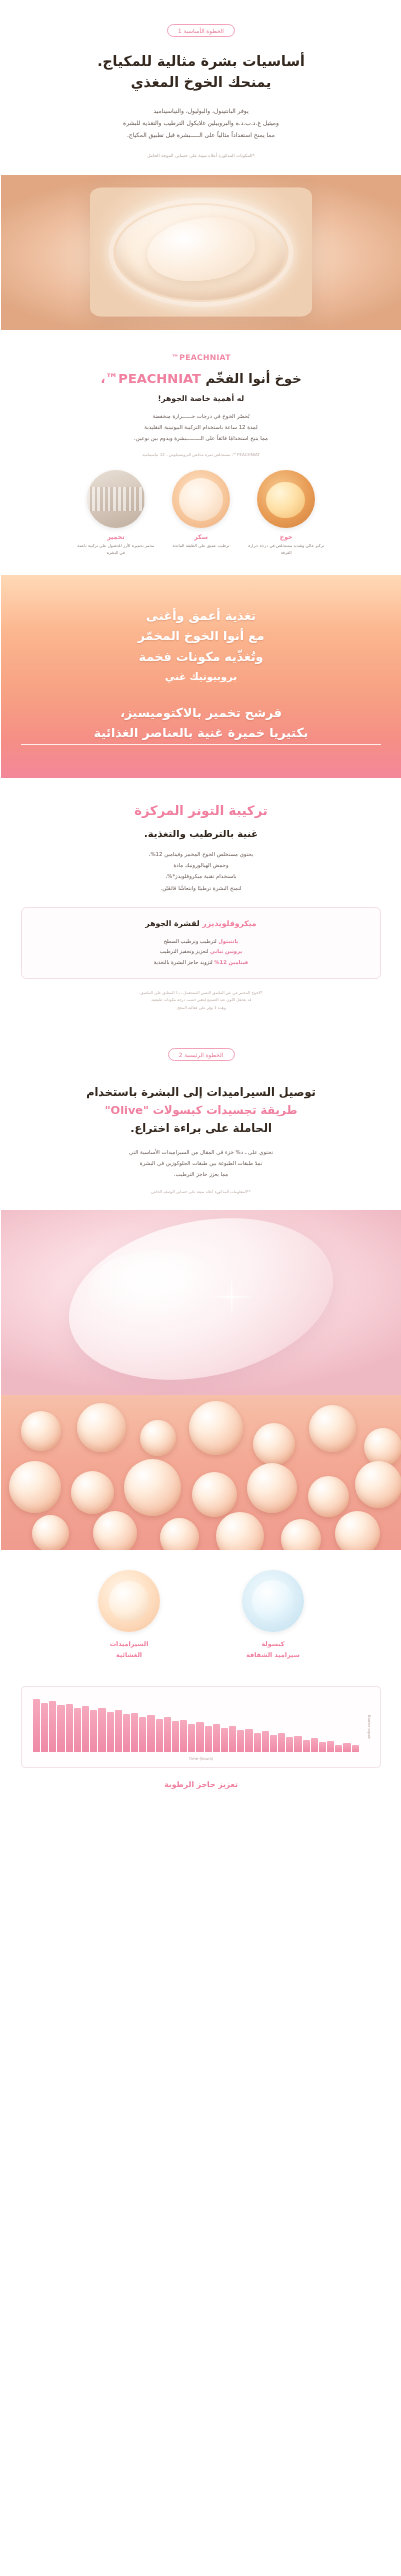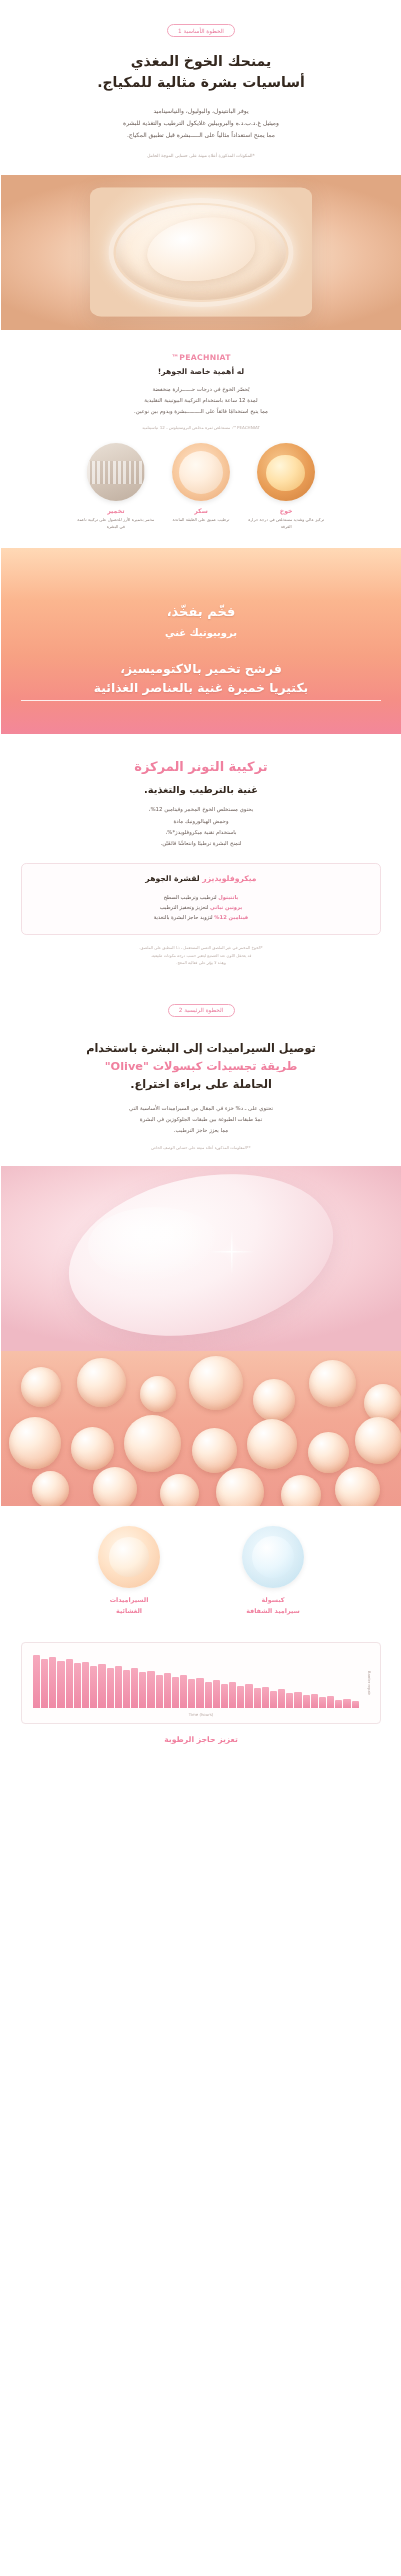--- a/index.html
+++ b/index.html
@@ -419,42 +419,46 @@
   .chart-caption .pink { color: #f0809f; margin-top: 12px; }
 </style>
 </head>
 <body>
 
 <div class="page">
 
   <section class="sec-intro">
     <div class="pill">الخطوة الأساسية 1</div>
     <div class="h1">
+      <div>أساسيات بشرة مثالية للمكياج.</div>
       <div>يمنحك الخوخ المغذي</div>
-      <div>أساسيات بشرة مثالية للمكياج.</div>
     </div>
     <div class="sub">
       <div>يوفر البانتينول، والبوليول، والنياسيناميد</div>
       <div>وميثيل غ.د.ب.د.ه والبروبيلين غلايكول الترطيب والتغذية للبشرة</div>
       <div>مما يمنح استعداداً مثالياً على الـــــبشرة قبل تطبيق المكياج.</div>
     </div>
     <div class="note">*المكونات المذكورة أعلاه مبينة على حسابي الموجة الحامل</div>
   </section>
 
   <section class="sec-photo">
     <div class="photo-bg"></div>
     <div class="jar">
       <div class="jar-inner"></div>
       <div class="jar-glob"></div>
       <div class="jar-rim"></div>
     </div>
   </section>
 
   <section class="sec-peach">
     <div class="brandline">PEACHNIAT™</div>
+    <div class="h2">
+      <span>خوخ أنوا الفخّم</span>
+      <span class="pink">PEACHNIAT™،</span>
+    </div>
     <div class="h3small">له أهمية خاصة الجوهر!</div>
     <div class="peach-body">
       <div>يُحضّر الخوخ في درجات حــــــرارة منخفضة</div>
       <div>لمدة 12 ساعة باستخدام التركيبة البيوتينية التقليدية</div>
       <div>مما يتيح استخدامًا فائقاً على الـــــــــبشرة ويدوم بين نوعين.</div>
     </div>
     <div class="peach-note">PEACHNIAT™: مستخلص ثمرة مخلص البروستيلوس ، 12 نياسيناميد</div>
 
     <div class="circles">
       <div class="circ-col">
@@ -472,21 +476,25 @@
       <div class="circ-col">
         <div class="circ c3"></div>
         <div class="circ-label">تخمير</div>
         <div class="circ-sub">مخمر بخميرة الأرز للحصول
 على تركيبة ناعمة في البشرة</div>
       </div>
     </div>
   </section>
 
   <section class="sec-orange">
-    <div class="or-h2">فخّم بفخّذ،</div>
+    <div class="or-h">
+      <div>تغذية أعمق وأغنى</div>
+      <div>مع أنوا الخوخ المخمّر</div>
+      <div>وتُغذّيه مكونات فخمة</div>
+    </div>
     <div class="or-sub">بروبيوتيك غني</div>
     <div class="or-h3">
       <div>فرشح تخمير بالاكتوميسيز،</div>
       <div class="u">بكتيريا خميرة غنية بالعناصر الغذائية</div>
     </div>
   </section>
 
   <section class="sec-toner">
     <div class="toner-h">
       <div class="pink">تركيبة التونر المركزة</div>

